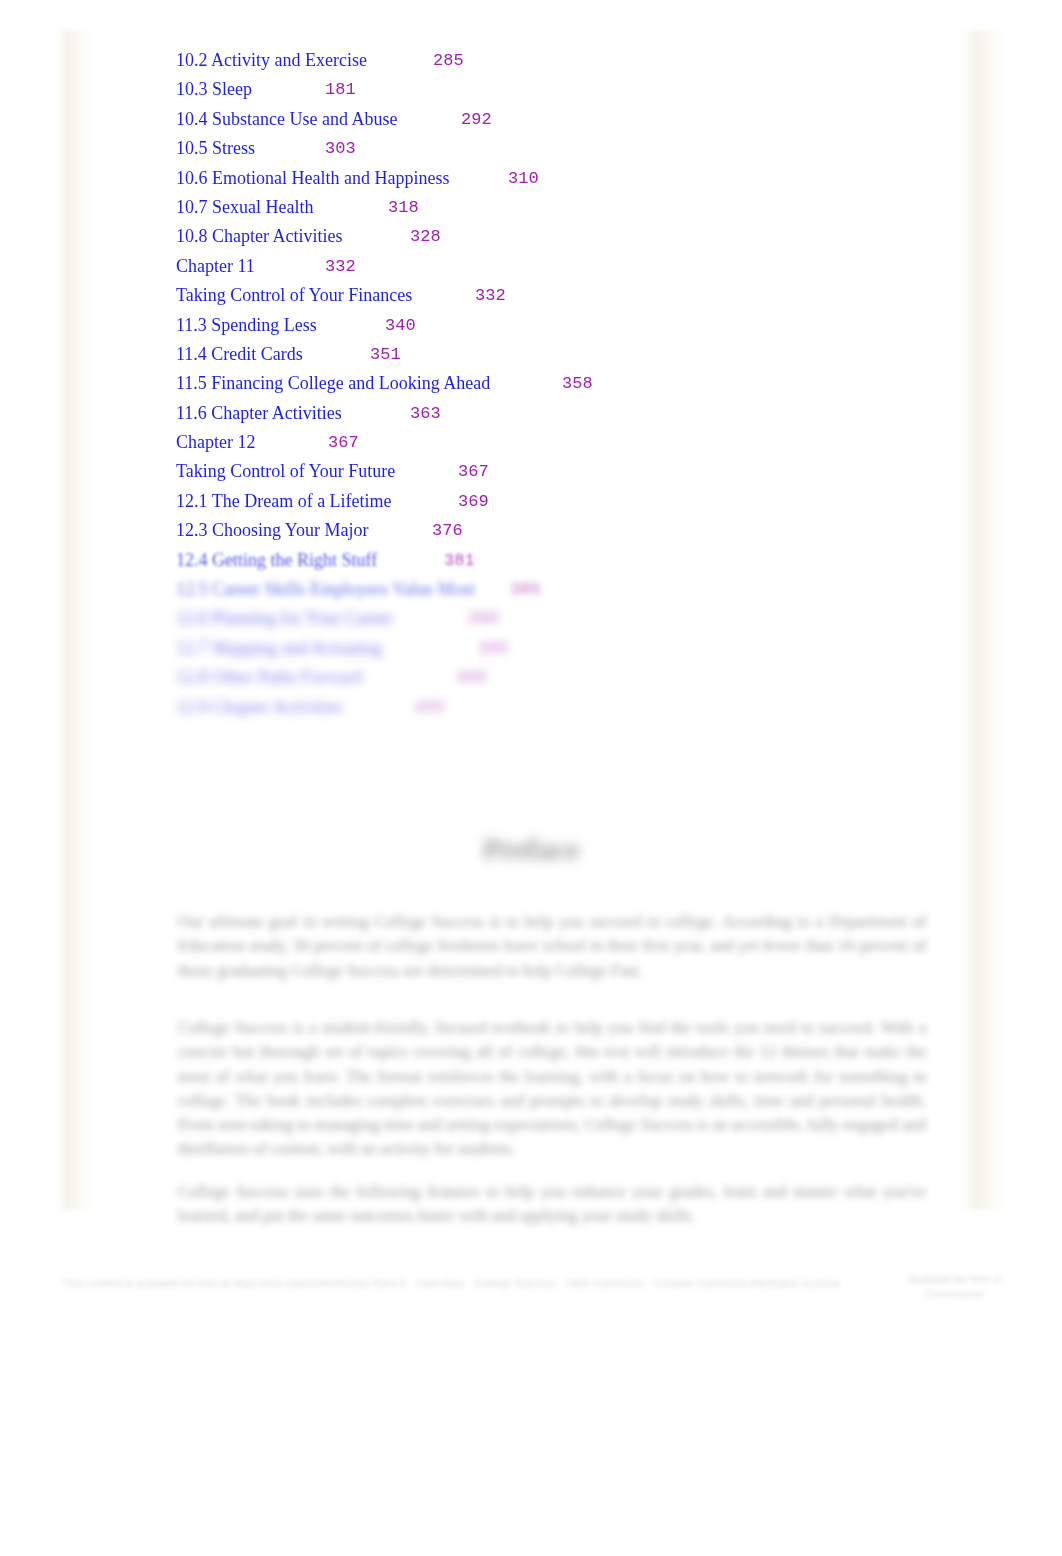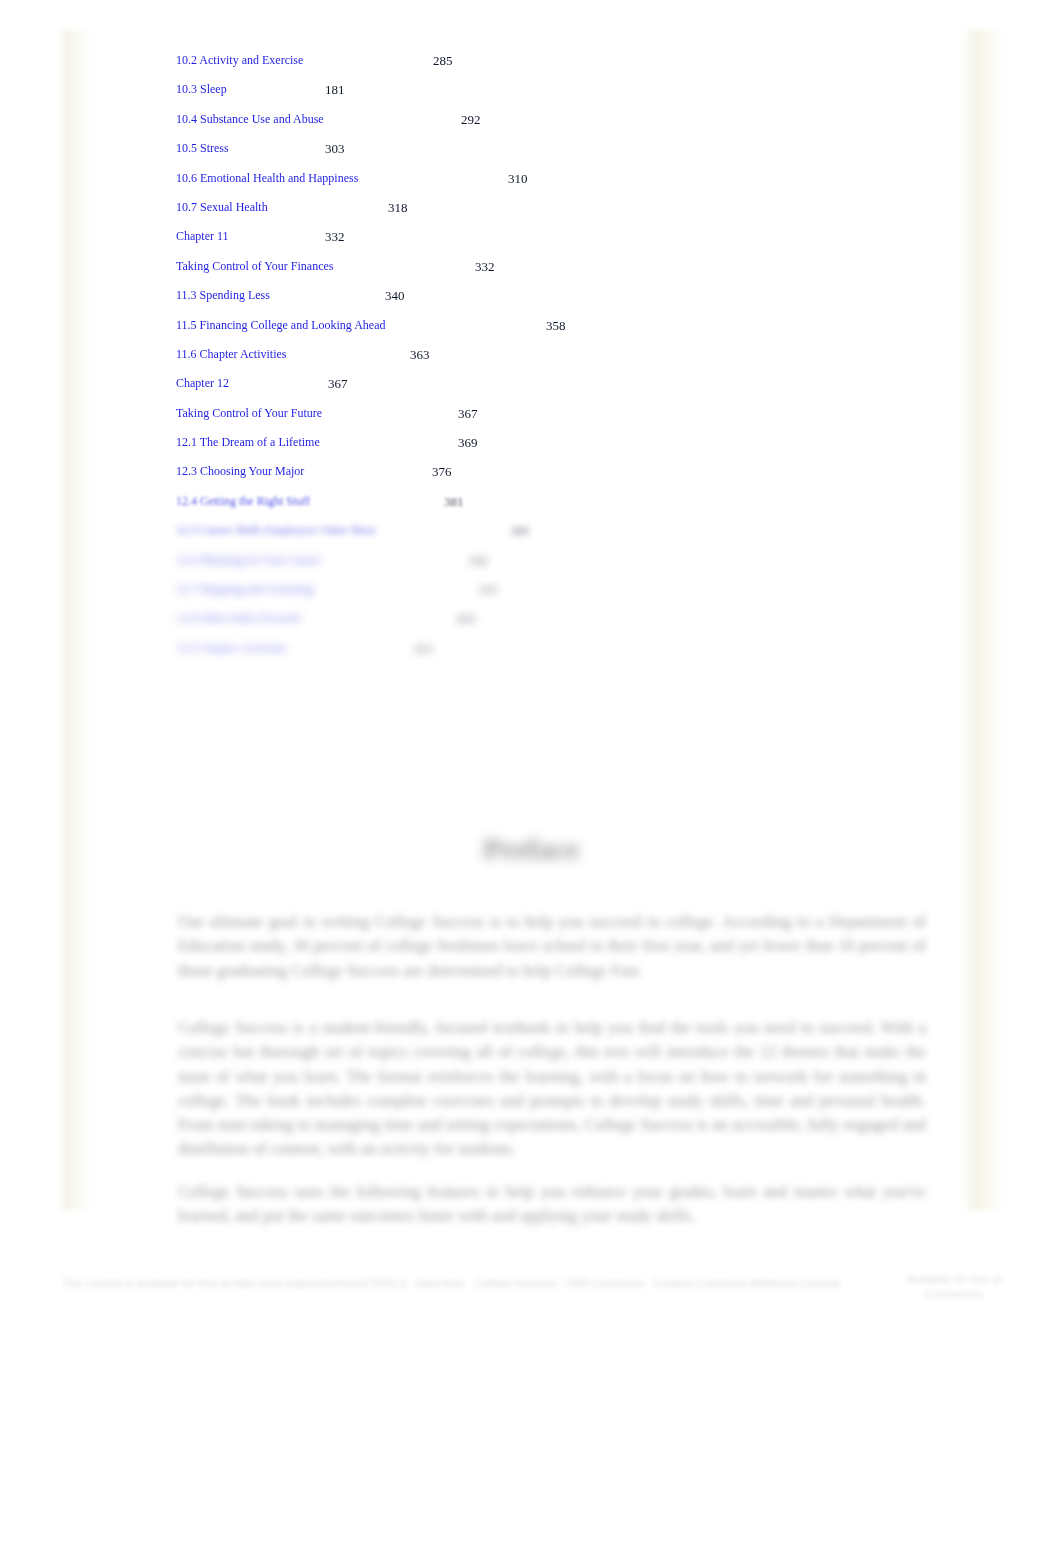--- a/index.html
+++ b/index.html
@@ -52,31 +52,31 @@
     width: 780px;
   }
   .toc-row {
     position: relative;
     height: 29.4px;
     white-space: nowrap;
   }
   .toc-title {
     color: #1f1fe0;
     font-family: "Liberation Serif", serif;
-    font-size: 12px;
+    font-size: 18px;
     line-height: 24px;
     display: inline-block;
     filter: blur(0.35px);
   }
   .toc-page {
     position: absolute;
     top: 1px;
-    color: #0f172a;
-    font-family: Liberation Serif, serif;
-    font-size: 13px;
+    color: #a21caf;
+    font-family: Liberation Mono, monospace;
+    font-size: 17px;
     line-height: 24px;
     filter: blur(0.35px);
   }
   
   .toc-row.b1 .toc-title, .toc-row.b1 .toc-page { filter: blur(1.4px); opacity: .78; }
   .toc-row.b2 .toc-title, .toc-row.b2 .toc-page { filter: blur(3.2px); opacity: .66; }
   .toc-row.b3 .toc-title, .toc-row.b3 .toc-page { filter: blur(4.0px); opacity: .60; }
   .toc-row.b4 .toc-title, .toc-row.b4 .toc-page { filter: blur(4.3px); opacity: .58; }
   .toc-row.b5 .toc-title, .toc-row.b5 .toc-page { filter: blur(4.4px); opacity: .56; }
   .toc-row.b6 .toc-title, .toc-row.b6 .toc-page { filter: blur(4.5px); opacity: .55; }
@@ -169,34 +169,42 @@
     </div>
     <div class="toc-row">
       <span class="toc-title">10.6 Emotional Health and Happiness</span>
       <span class="toc-page" style="left:332px">310</span>
     </div>
     <div class="toc-row">
       <span class="toc-title">10.7 Sexual Health</span>
       <span class="toc-page" style="left:212px">318</span>
     </div>
     <div class="toc-row">
+      <span class="toc-title">10.8 Chapter Activities</span>
+      <span class="toc-page" style="left:234px">328</span>
+    </div>
+    <div class="toc-row">
       <span class="toc-title">Chapter 11</span>
       <span class="toc-page" style="left:149px">332</span>
     </div>
     <div class="toc-row">
       <span class="toc-title">Taking Control of Your Finances</span>
       <span class="toc-page" style="left:299px">332</span>
     </div>
     <div class="toc-row">
       <span class="toc-title">11.3 Spending Less</span>
       <span class="toc-page" style="left:209px">340</span>
     </div>
     <div class="toc-row">
+      <span class="toc-title">11.4 Credit Cards</span>
+      <span class="toc-page" style="left:194px">351</span>
+    </div>
+    <div class="toc-row">
       <span class="toc-title">11.5 Financing College and Looking Ahead</span>
-      <span class="toc-page" style="left:370px">358</span>
+      <span class="toc-page" style="left:386px">358</span>
     </div>
     <div class="toc-row">
       <span class="toc-title">11.6 Chapter Activities</span>
       <span class="toc-page" style="left:234px">363</span>
     </div>
     <div class="toc-row">
       <span class="toc-title">Chapter 12</span>
       <span class="toc-page" style="left:152px">367</span>
     </div>
     <div class="toc-row">

